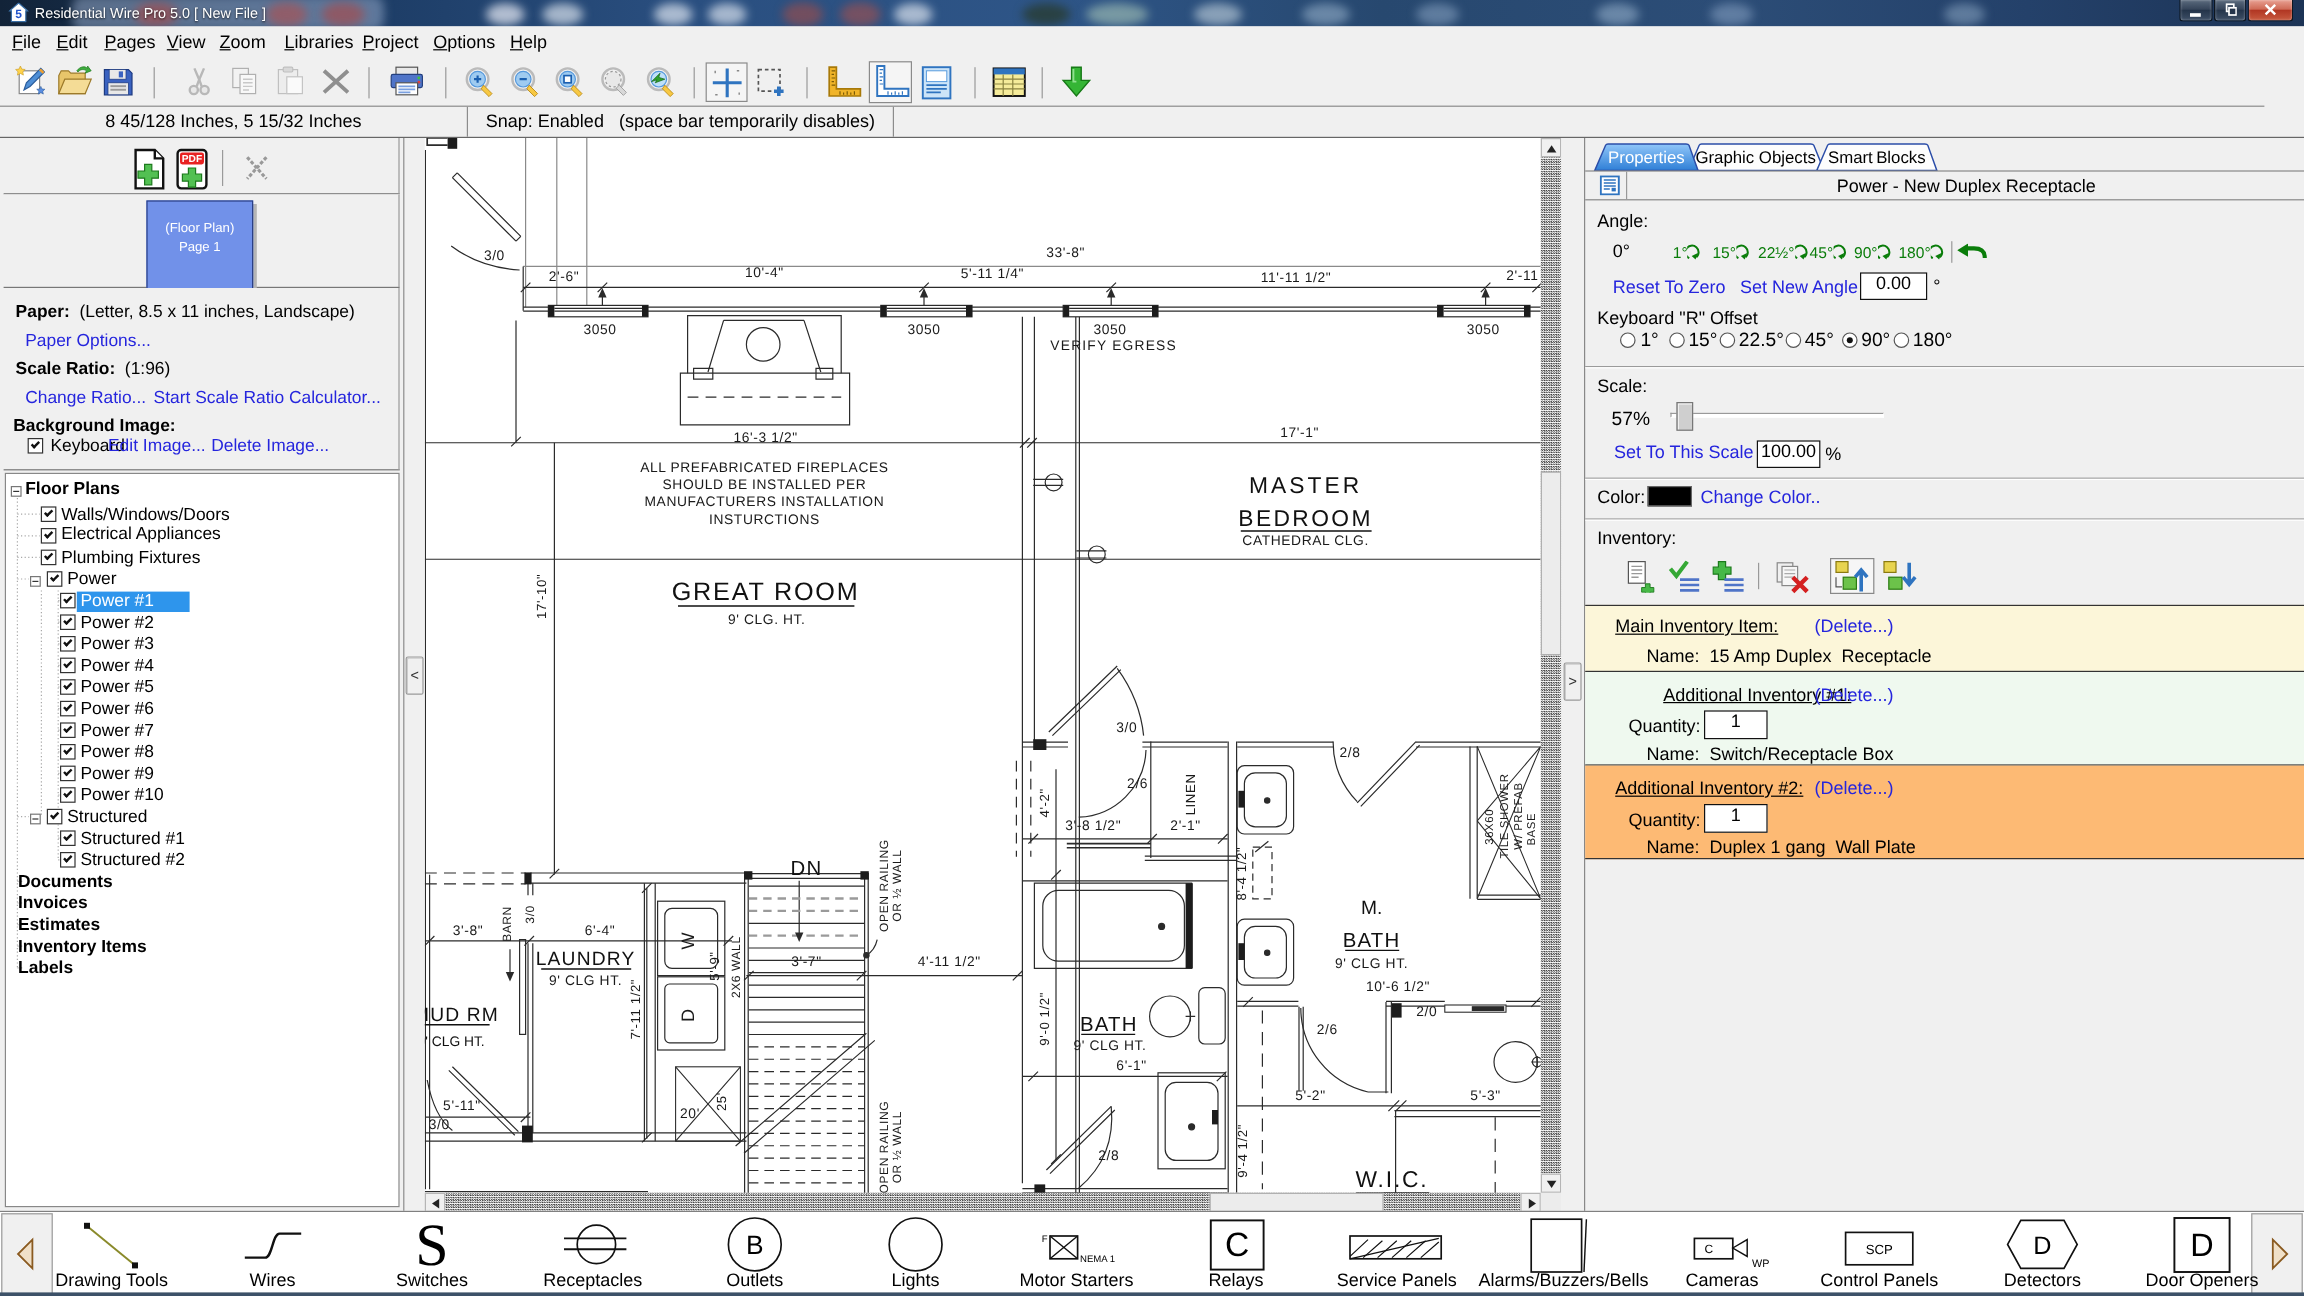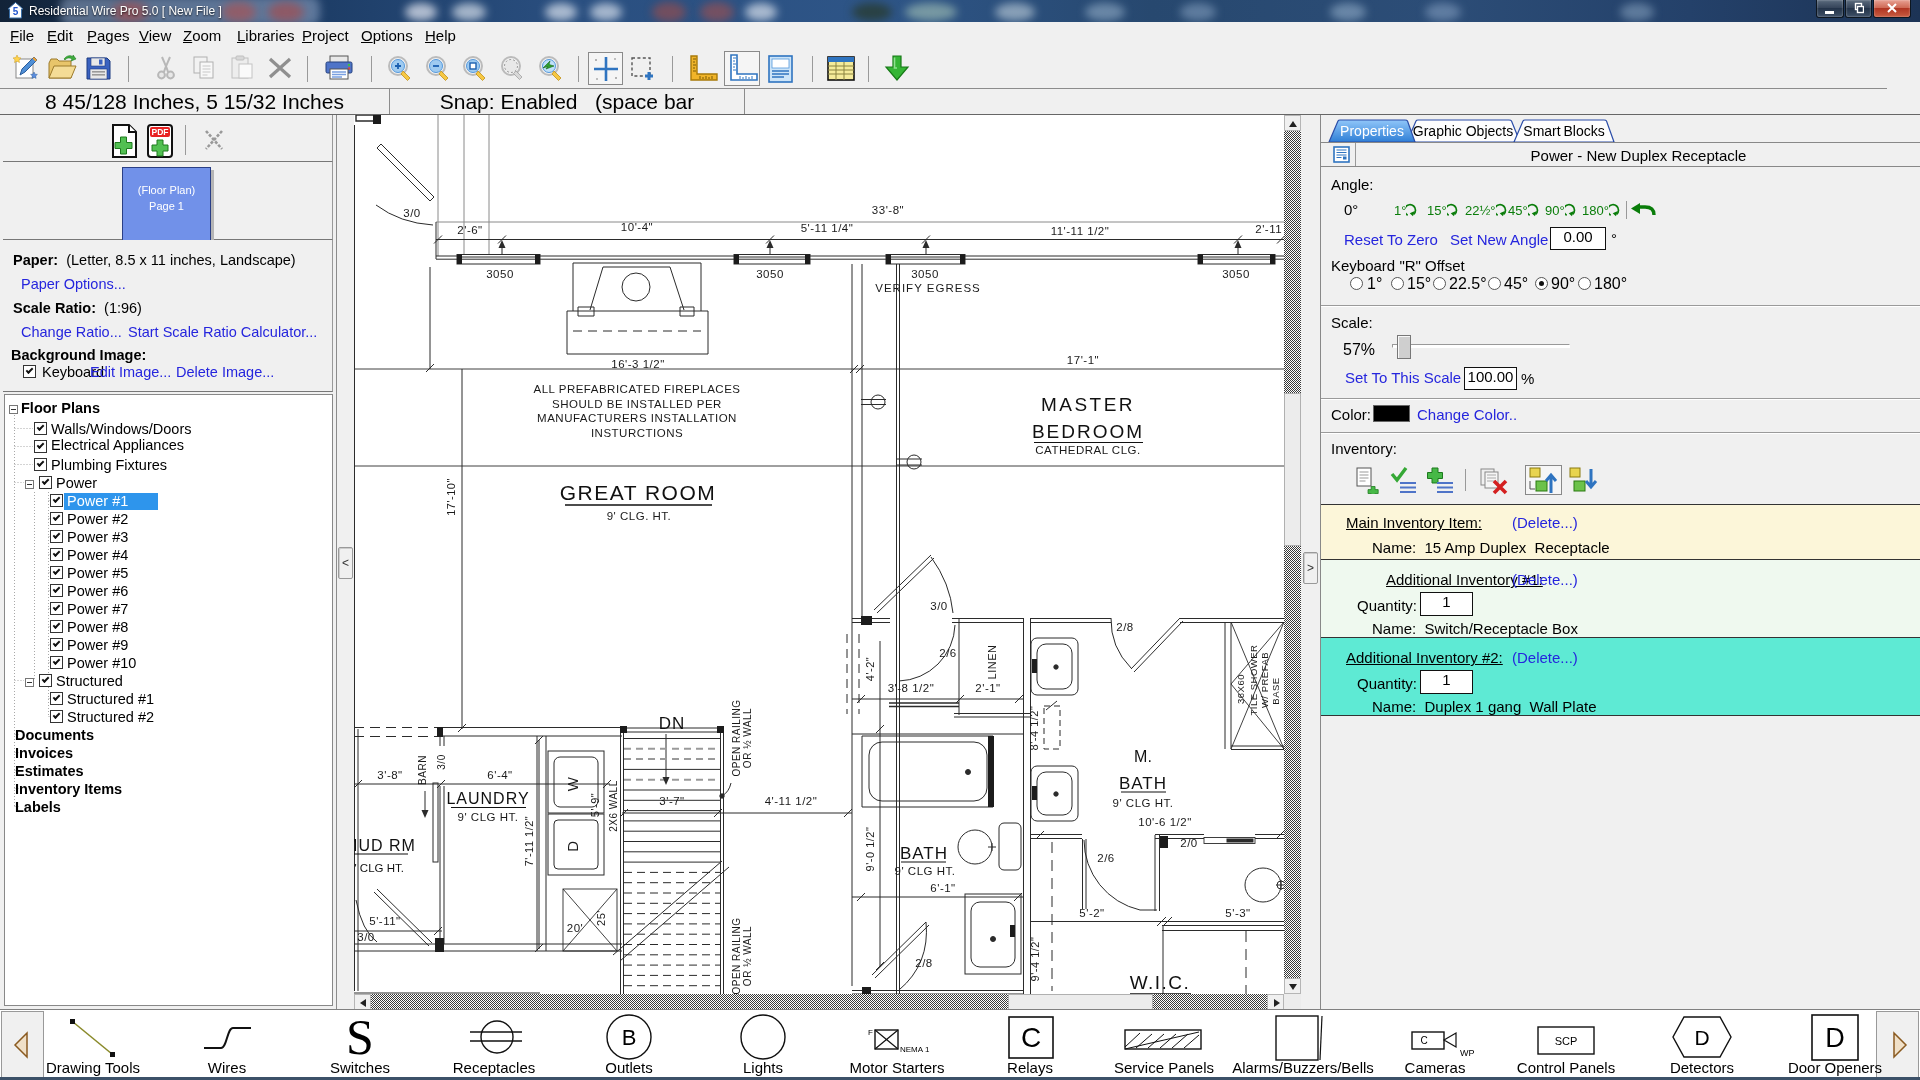--- a/index.html
+++ b/index.html
@@ -15,21 +15,21 @@
 .wbtn svg{display:block;margin:0 auto;}
 
 #menubar{position:absolute;left:0;top:22px;width:1920px;height:28px;background:#F0F0F0;font-size:15px;color:#000;}
 #menubar span{position:absolute;top:5px;}
 #menubar u{text-decoration:underline;}
 
 #toolbar{position:absolute;left:0;top:50px;width:1920px;height:38px;background:#F0F0F0;}
 .tsep{position:absolute;top:6px;width:1px;height:26px;background:#9a9a9a;}
 .selbox{position:absolute;border:1px solid #8a8a8a;background:#f5f5f5;}
 
-#statusbar{position:absolute;left:0;top:88px;width:1887px;height:26px;background:#F0F0F0;border-top:1px solid #8c8c8c;font-size:21px;color:#000;}
+#statusbar{position:absolute;left:0;top:88px;width:1887px;height:26px;background:#F0F0F0;border-top:1px solid #8c8c8c;font-size:15px;color:#000;}
 #statusbar .cell{position:absolute;top:0;height:25px;border-right:1px solid #8c8c8c;text-align:center;line-height:25px;}
 
 #main{position:absolute;left:0;top:114px;width:1920px;height:895px;background:#F0F0F0;border-top:1px solid #666;}
 
 #lpanel{position:absolute;left:0;top:0;width:336px;height:895px;background:#F0F0F0;font-size:14.5px;}
 .lbox{position:absolute;left:3px;width:330px;border:1px solid #999;background:#F0F0F0;}
 #lsplit{position:absolute;left:336px;top:0;width:18px;height:895px;background:#F0F0F0;border-left:1px solid #8c8c8c;}
 #rsplit{position:absolute;left:1301px;top:0;width:19px;height:895px;background:#F0F0F0;}
 .splitbtn{position:absolute;width:15px;height:32px;background:#F0F0F0;border:1px solid #999;border-radius:2px;font-size:12px;color:#333;text-align:center;line-height:30px;box-shadow:1px 1px 0 #ccc inset;}
 .blue-link{color:#2525DD;}
@@ -878,21 +878,21 @@
       <div class="abs blue-link" style="left:191px;top:9px;">(Delete...)</div>
       <div class="abs" style="left:51px;top:34px;">Name:&nbsp; 15 Amp Duplex&nbsp; Receptacle</div>
     </div>
     <div class="rsec" style="top:445px;height:78px;background:#EFF9EF;border-top:none;border-bottom:1px solid #333;">
       <div class="abs" style="left:25px;top:11px;text-decoration:underline;margin-left:40px;">Additional Inventory #1:</div>
       <div class="abs blue-link" style="left:191px;top:11px;">(Delete...)</div>
       <div class="abs" style="left:36px;top:37px;">Quantity:</div>
       <div class="inp" style="left:99px;top:32px;width:53px;height:24px;">1</div>
       <div class="abs" style="left:51px;top:60px;">Name:&nbsp; Switch/Receptacle Box</div>
     </div>
-    <div class="rsec" style="top:523px;height:78px;background:#5eead4;border-top:none;border-bottom:1px solid #333;">
+    <div class="rsec" style="top:523px;height:78px;background:#fdba74;border-top:none;border-bottom:1px solid #333;">
       <div class="abs" style="left:25px;top:11px;text-decoration:underline;">Additional Inventory #2:</div>
       <div class="abs blue-link" style="left:191px;top:11px;">(Delete...)</div>
       <div class="abs" style="left:36px;top:37px;">Quantity:</div>
       <div class="inp" style="left:99px;top:32px;width:53px;height:24px;">1</div>
       <div class="abs" style="left:51px;top:60px;">Name:&nbsp; Duplex 1 gang&nbsp; Wall Plate</div>
     </div>
   </div>
 </div>
 
 <div id="bottombar">

